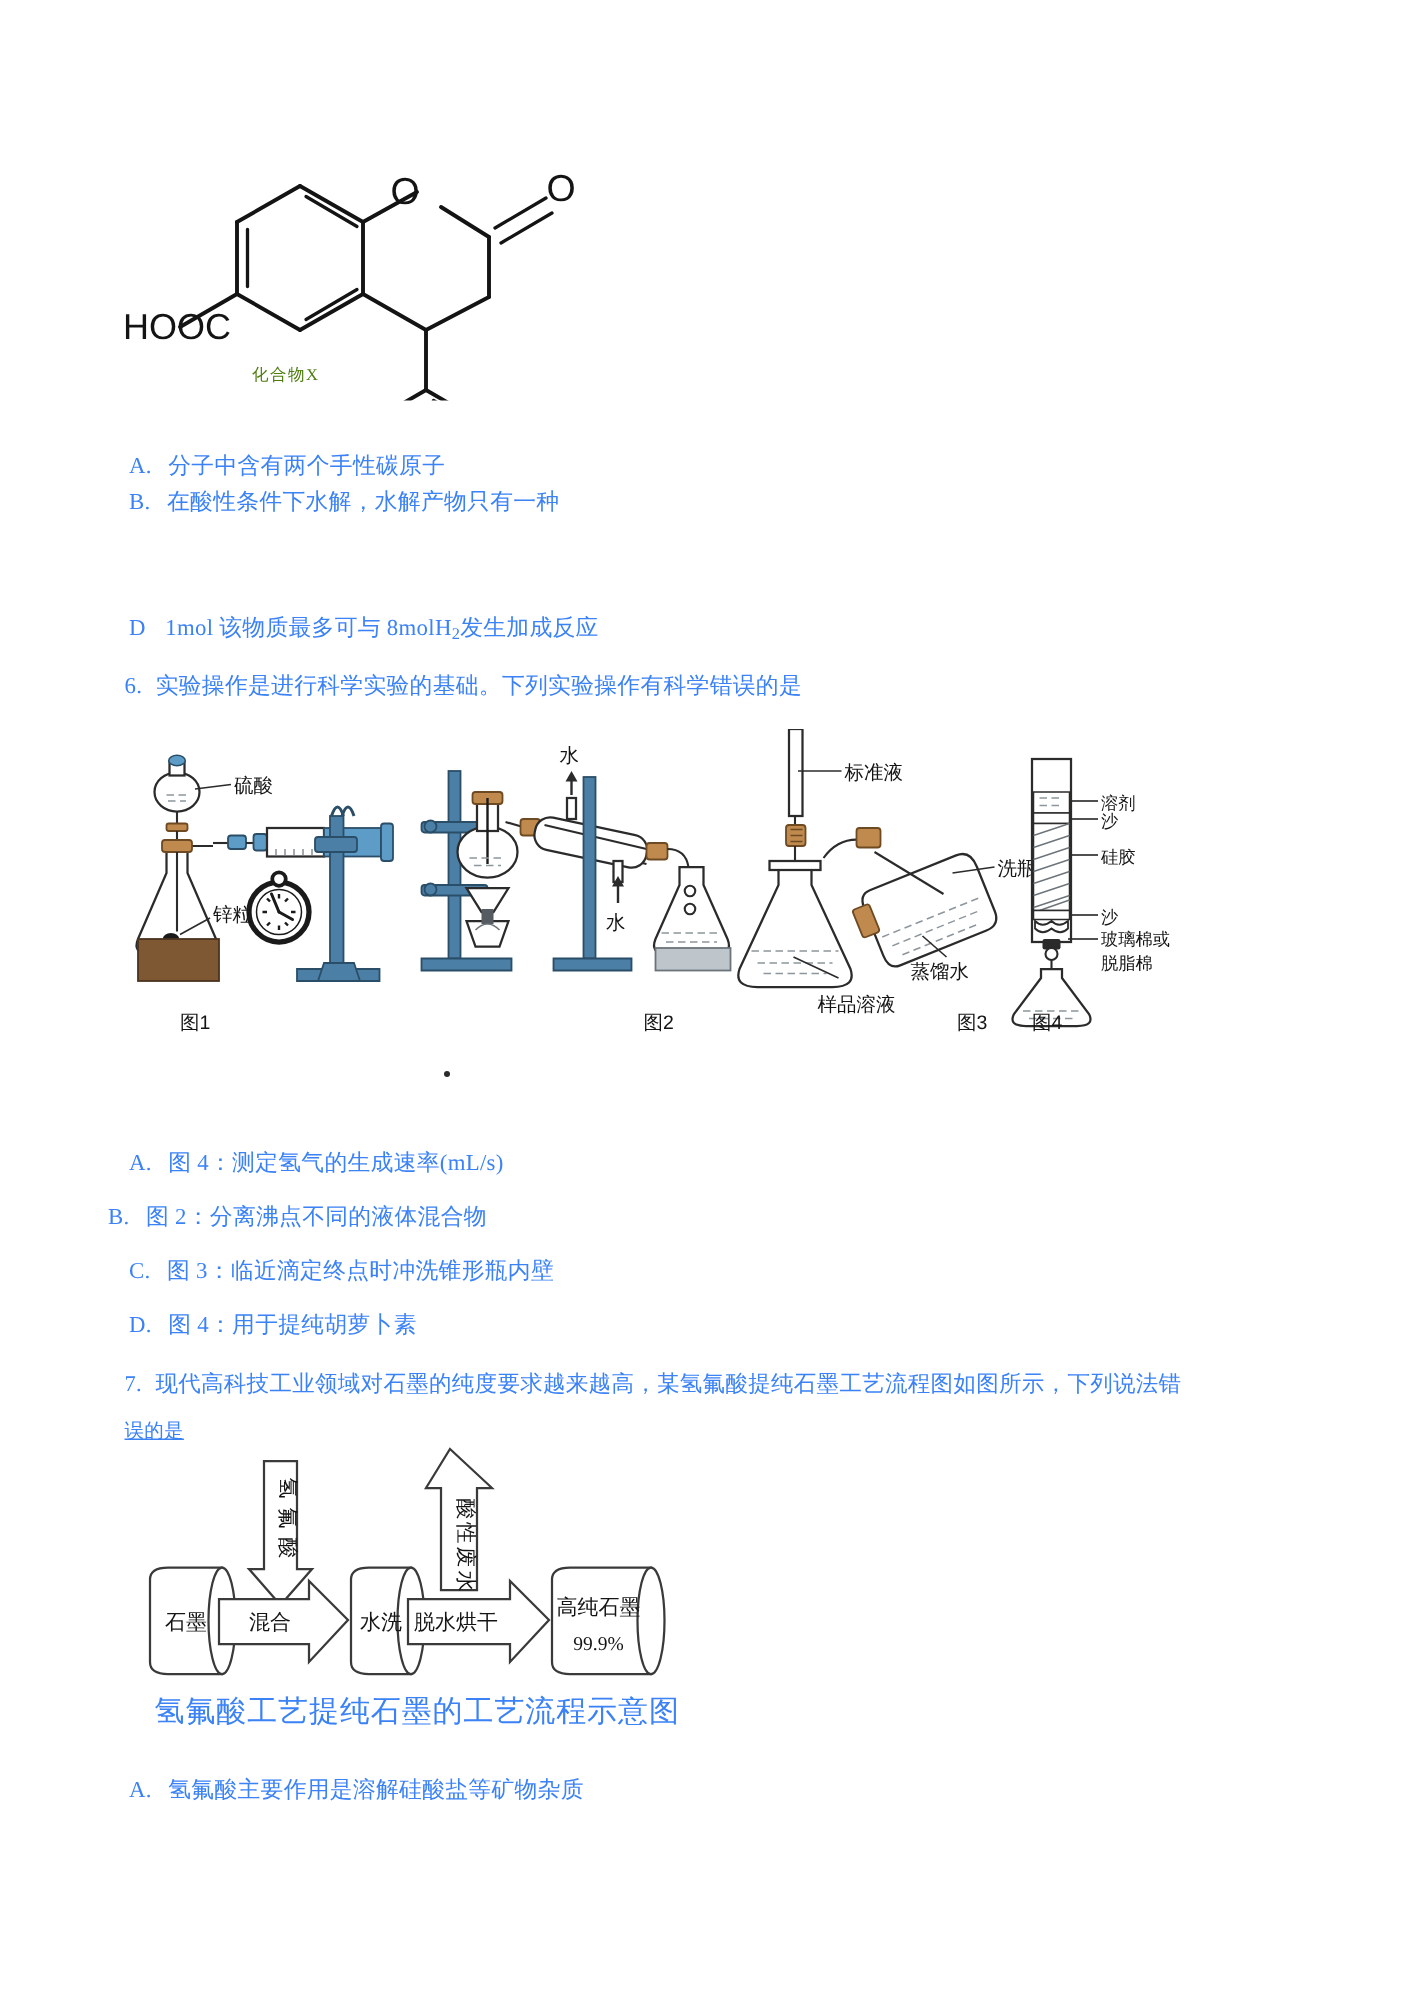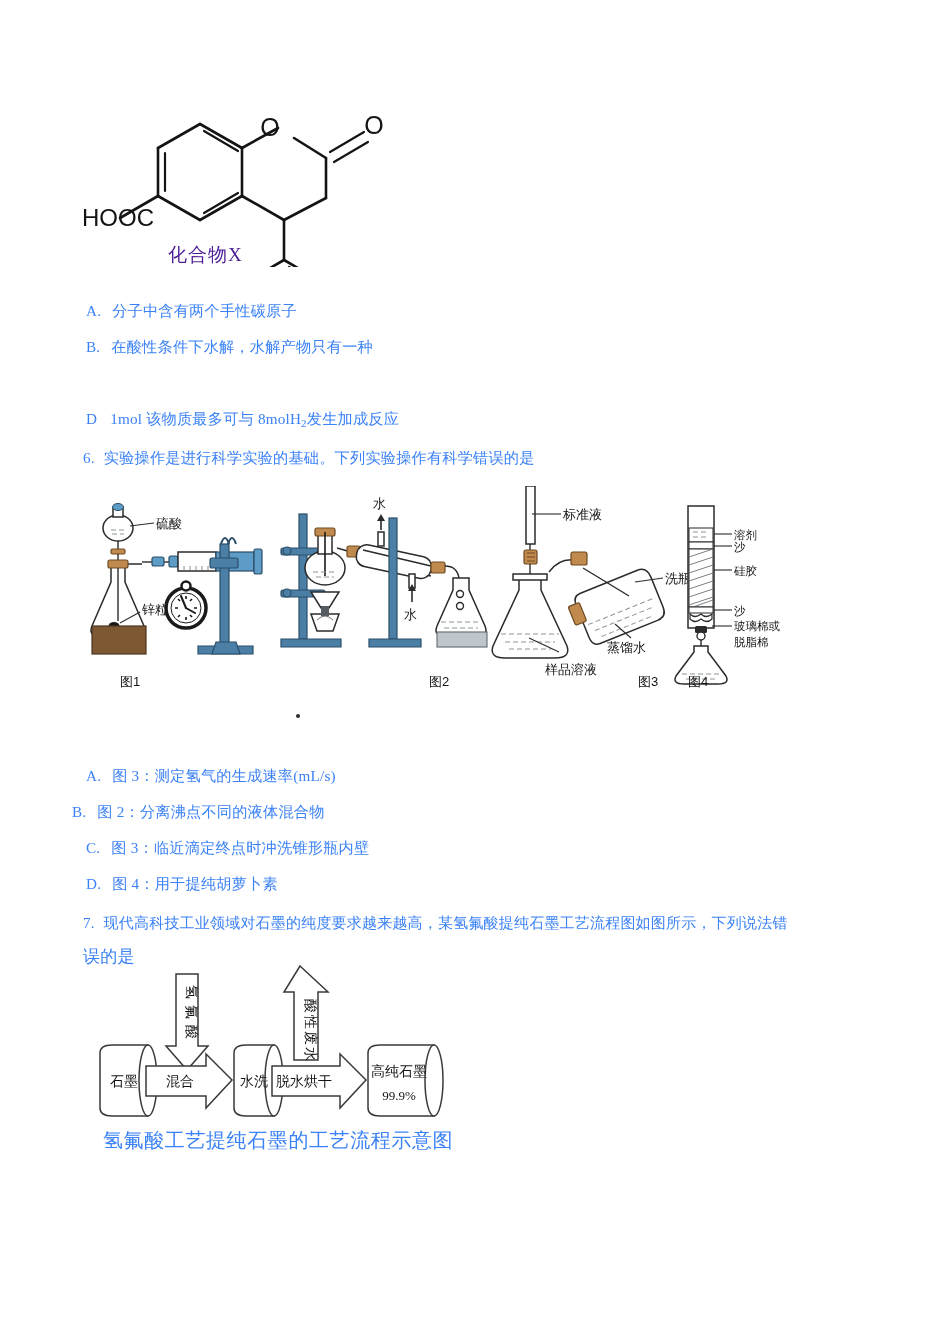--- a/index.html
+++ b/index.html
@@ -38,23 +38,23 @@
     left: 72px;
     top: 92px;
     width: 330px;
     height: 175px;
   }
   #structure svg { display: block; }
   .struct-caption {
     position: absolute;
     left: 168px;
     top: 242px;
-    font-size: 19px;
+    font-size: 11px;
     letter-spacing: 1px;
-    color: #4c1d95;
+    color: #4d7c0f;
   }
 
   
   #figband {
     position: absolute;
     left: 78px;
     top: 486px;
     width: 790px;
     height: 215px;
   }
@@ -135,21 +135,21 @@
       <text x="302" y="42" font-size="25" font-family="Liberation Serif, serif" fill="#141414" text-anchor="middle">O</text>
       <text x="10" y="134" font-size="24" font-family="Liberation Serif, serif" fill="#141414">HOOC</text>
     </svg>
   </div>
   <div class="struct-caption">化合物X</div>
 
   <div class="qline" style="left:86px; top:300px;">
     <span class="opt-letter">A.</span>
     <span style="padding-left:7px;">分子中含有两个手性碳原子</span>
   </div>
-  <div class="qline" style="left:86px; top:336px;">
+  <div class="qline" style="left:86px; top:324px;">
     <span class="opt-letter">B.</span>
     <span style="padding-left:7px;">在酸性条件下水解，水解产物只有一种</span>
   </div>
   <div class="qline" style="left:86px; top:408px;">
     <span class="opt-letter">D</span>
     <span style="padding-left:9px;">1mol 该物质最多可与 8molH</span><sub>2</sub><span>发生加成反应</span>
   </div>
 
   <div class="qline" style="left:83px; top:447px;">
     <span>6.</span>
@@ -351,40 +351,40 @@
         <text x="68" y="160" class="lbls">脱脂棉</text>
         <text x="22" y="200" class="lbl">图4</text>
       </g>
     </svg>
   </div>
 
   <div class="speck" style="left:296px; top:714px;"></div>
 
   <div class="qline" style="left:86px; top:765px;">
     <span class="opt-letter">A.</span>
-    <span style="padding-left:7px;">图 3：测定氢气的生成速率(mL/s)</span>
+    <span style="padding-left:7px;">图 4：测定氢气的生成速率(mL/s)</span>
   </div>
   <div class="qline" style="left:72px; top:801px;">
     <span class="opt-letter">B.</span>
     <span style="padding-left:7px;">图 2：分离沸点不同的液体混合物</span>
   </div>
   <div class="qline" style="left:86px; top:837px;">
     <span class="opt-letter">C.</span>
     <span style="padding-left:7px;text-align:center;">图 3：临近滴定终点时冲洗锥形瓶内壁</span>
   </div>
   <div class="qline" style="left:86px; top:873px;">
     <span class="opt-letter">D.</span>
     <span style="padding-left:7px;">图 4：用于提纯胡萝卜素</span>
   </div>
 
   <div class="qline" style="left:83px; top:912px; font-size:15px;">
     <span>7.</span>
     <span style="padding-left:5px;">现代高科技工业领域对石墨的纯度要求越来越高，某氢氟酸提纯石墨工艺流程图如图所示，下列说法错</span>
   </div>
-  <div class="qline" style="left:83px; top:944px; font-size:17px;">误的是</div>
+  <div class="qline" style="left:83px; top:944px; font-size:13px;text-decoration:underline;">误的是</div>
 
   <div id="flow">
     <svg width="390" height="165" viewBox="0 0 390 165">
       <defs>
         <style>
           .fo { fill:#ffffff; stroke:#3a3a3a; stroke-width:1.5; }
           .ft { font-size:14px; fill:#141414; font-family:"Liberation Sans",sans-serif; }
           .fts { font-size:13px; fill:#141414; font-family:"Liberation Serif",serif; }
         </style>
       </defs>
@@ -430,14 +430,18 @@
         <path d="M280 95 L280 150 Q280 158 292 158 L346 158 L346 87 L292 87 Q280 87 280 95 Z" class="fo"></path>
         <ellipse cx="346" cy="122.5" rx="9" ry="35.5" class="fo"></ellipse>
         <text class="ft" x="311" y="118" text-anchor="middle">高纯石墨</text>
         <text class="fts" x="311" y="142" text-anchor="middle">99.9%</text>
       </g>
     </svg>
   </div>
 
   <div class="flow-caption">氢氟酸工艺提纯石墨的工艺流程示意图</div>
 
+  <div class="qline" style="left:86px; top:1183px;">
+    <span class="opt-letter">A.</span>
+    <span style="padding-left:7px;">氢氟酸主要作用是溶解硅酸盐等矿物杂质</span>
+  </div>
 
 </div>
 
 </body></html>

